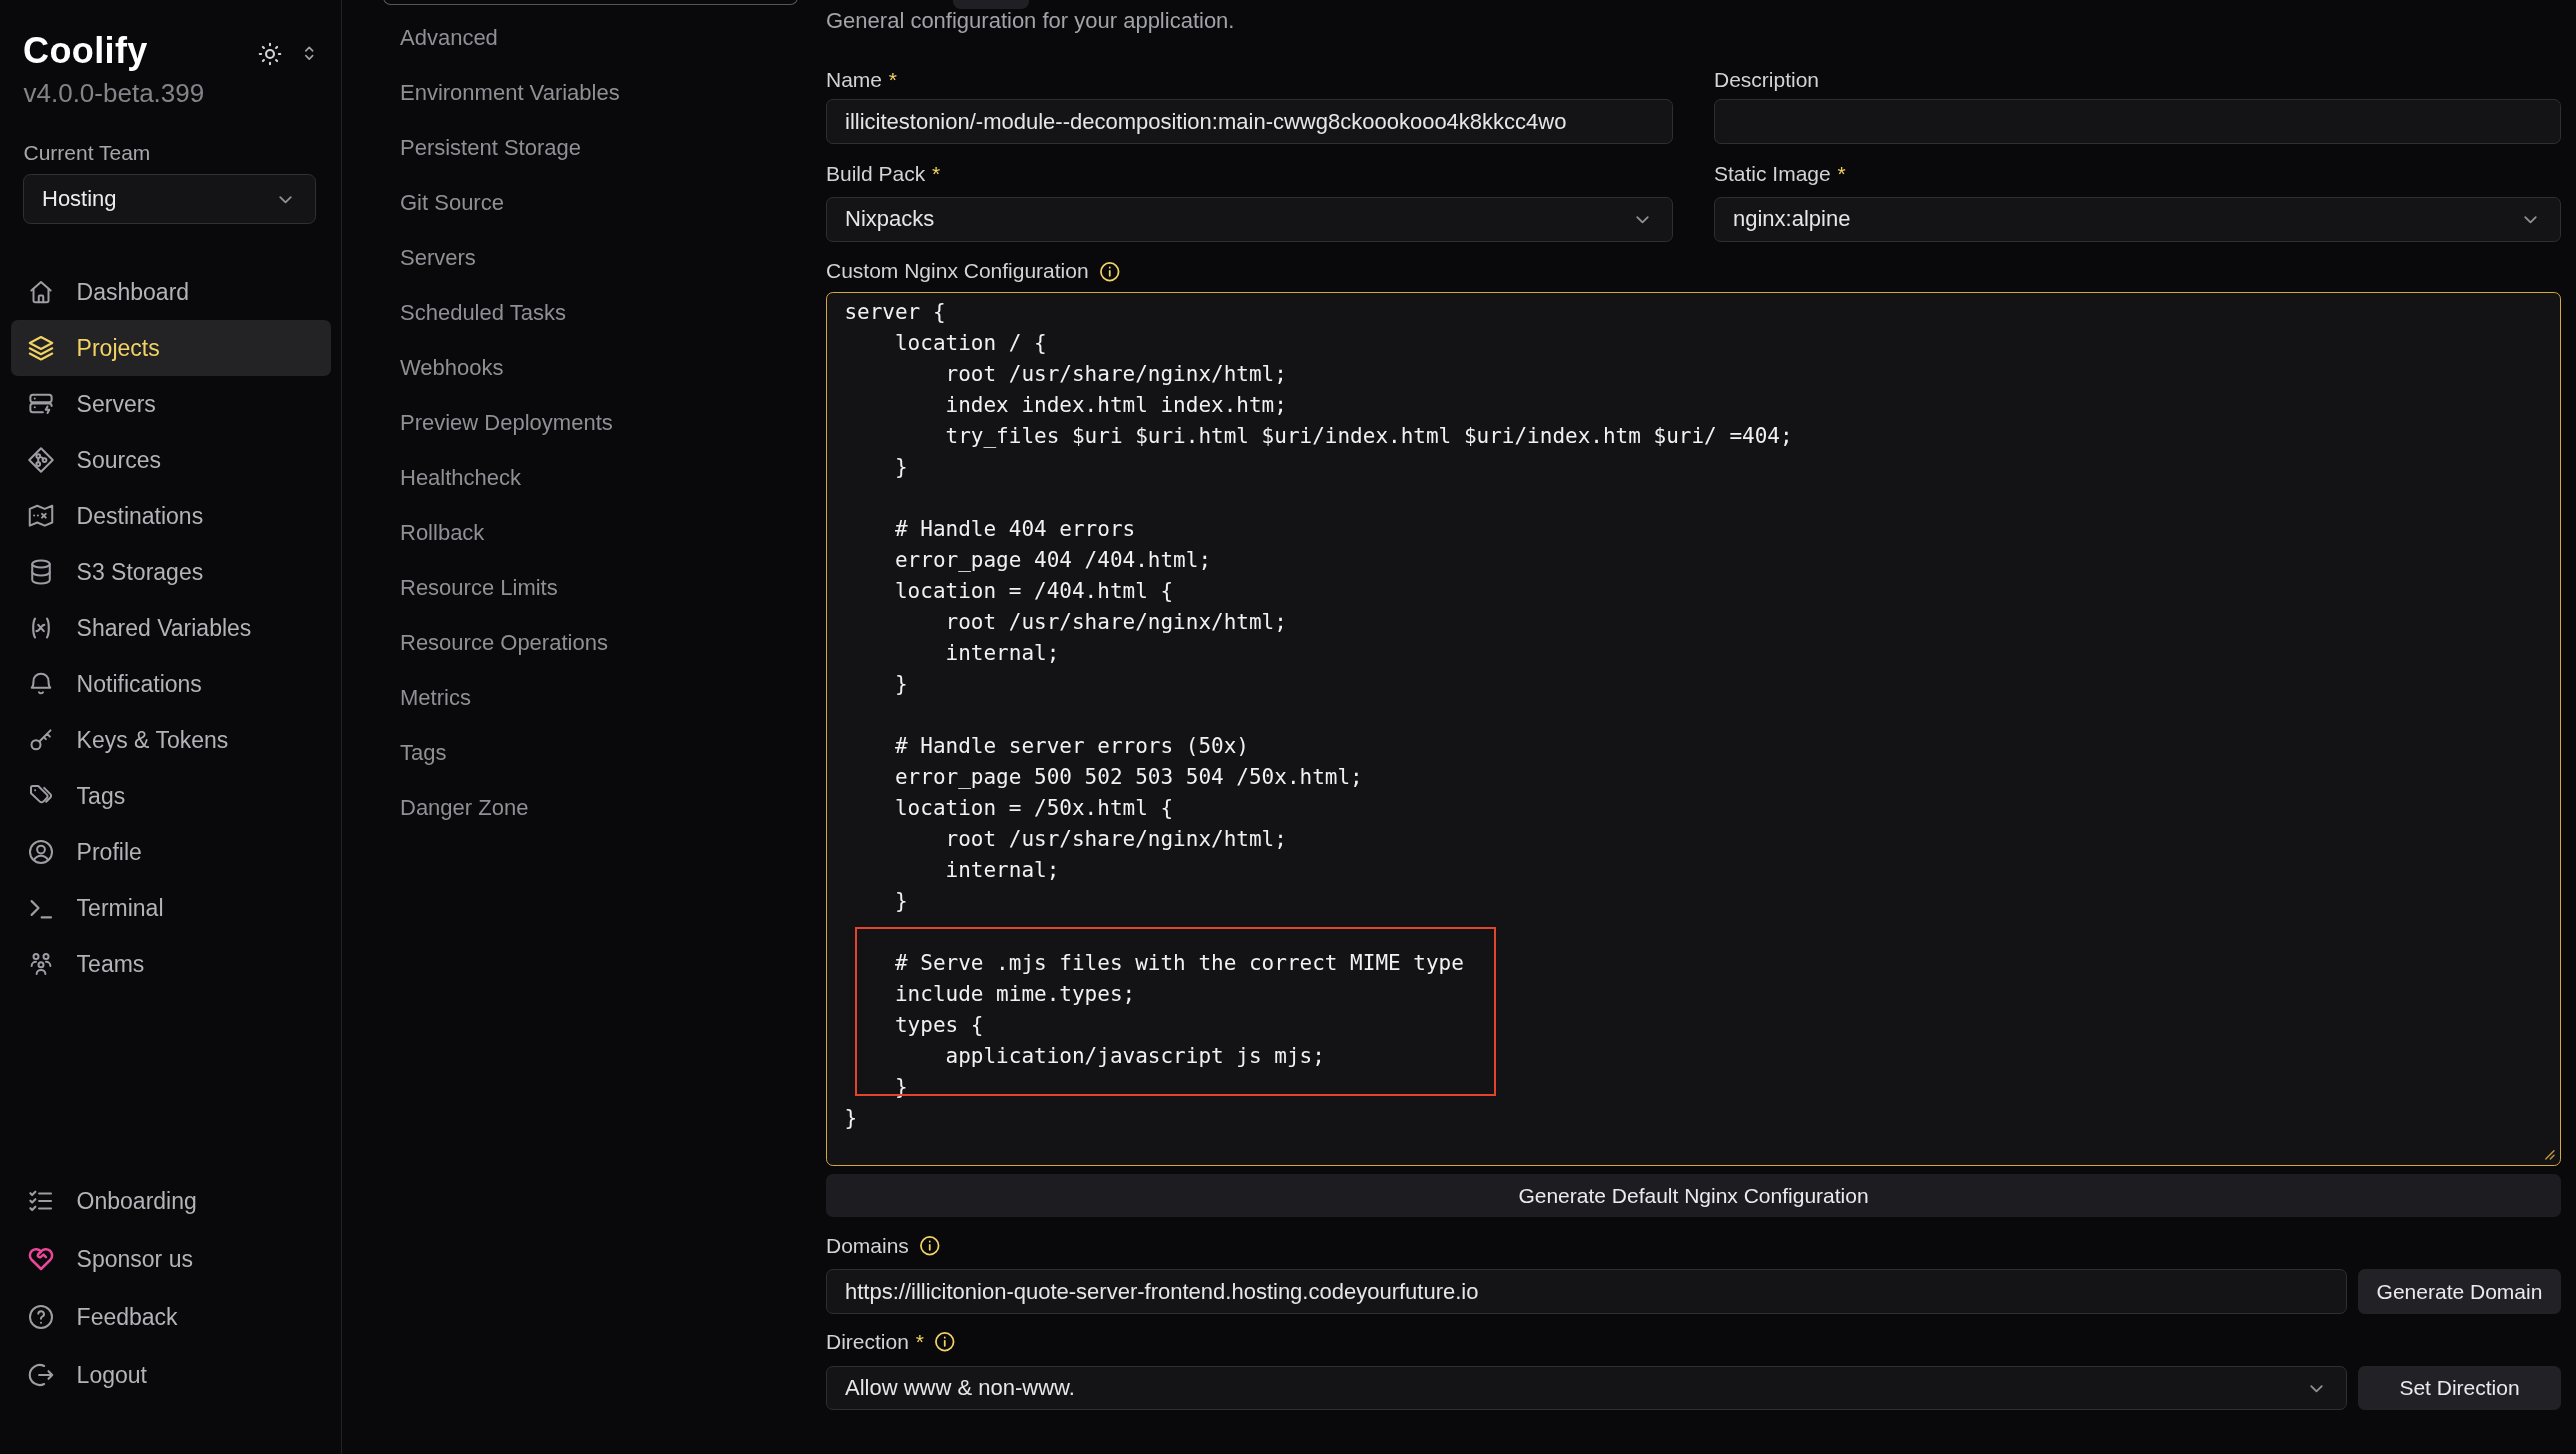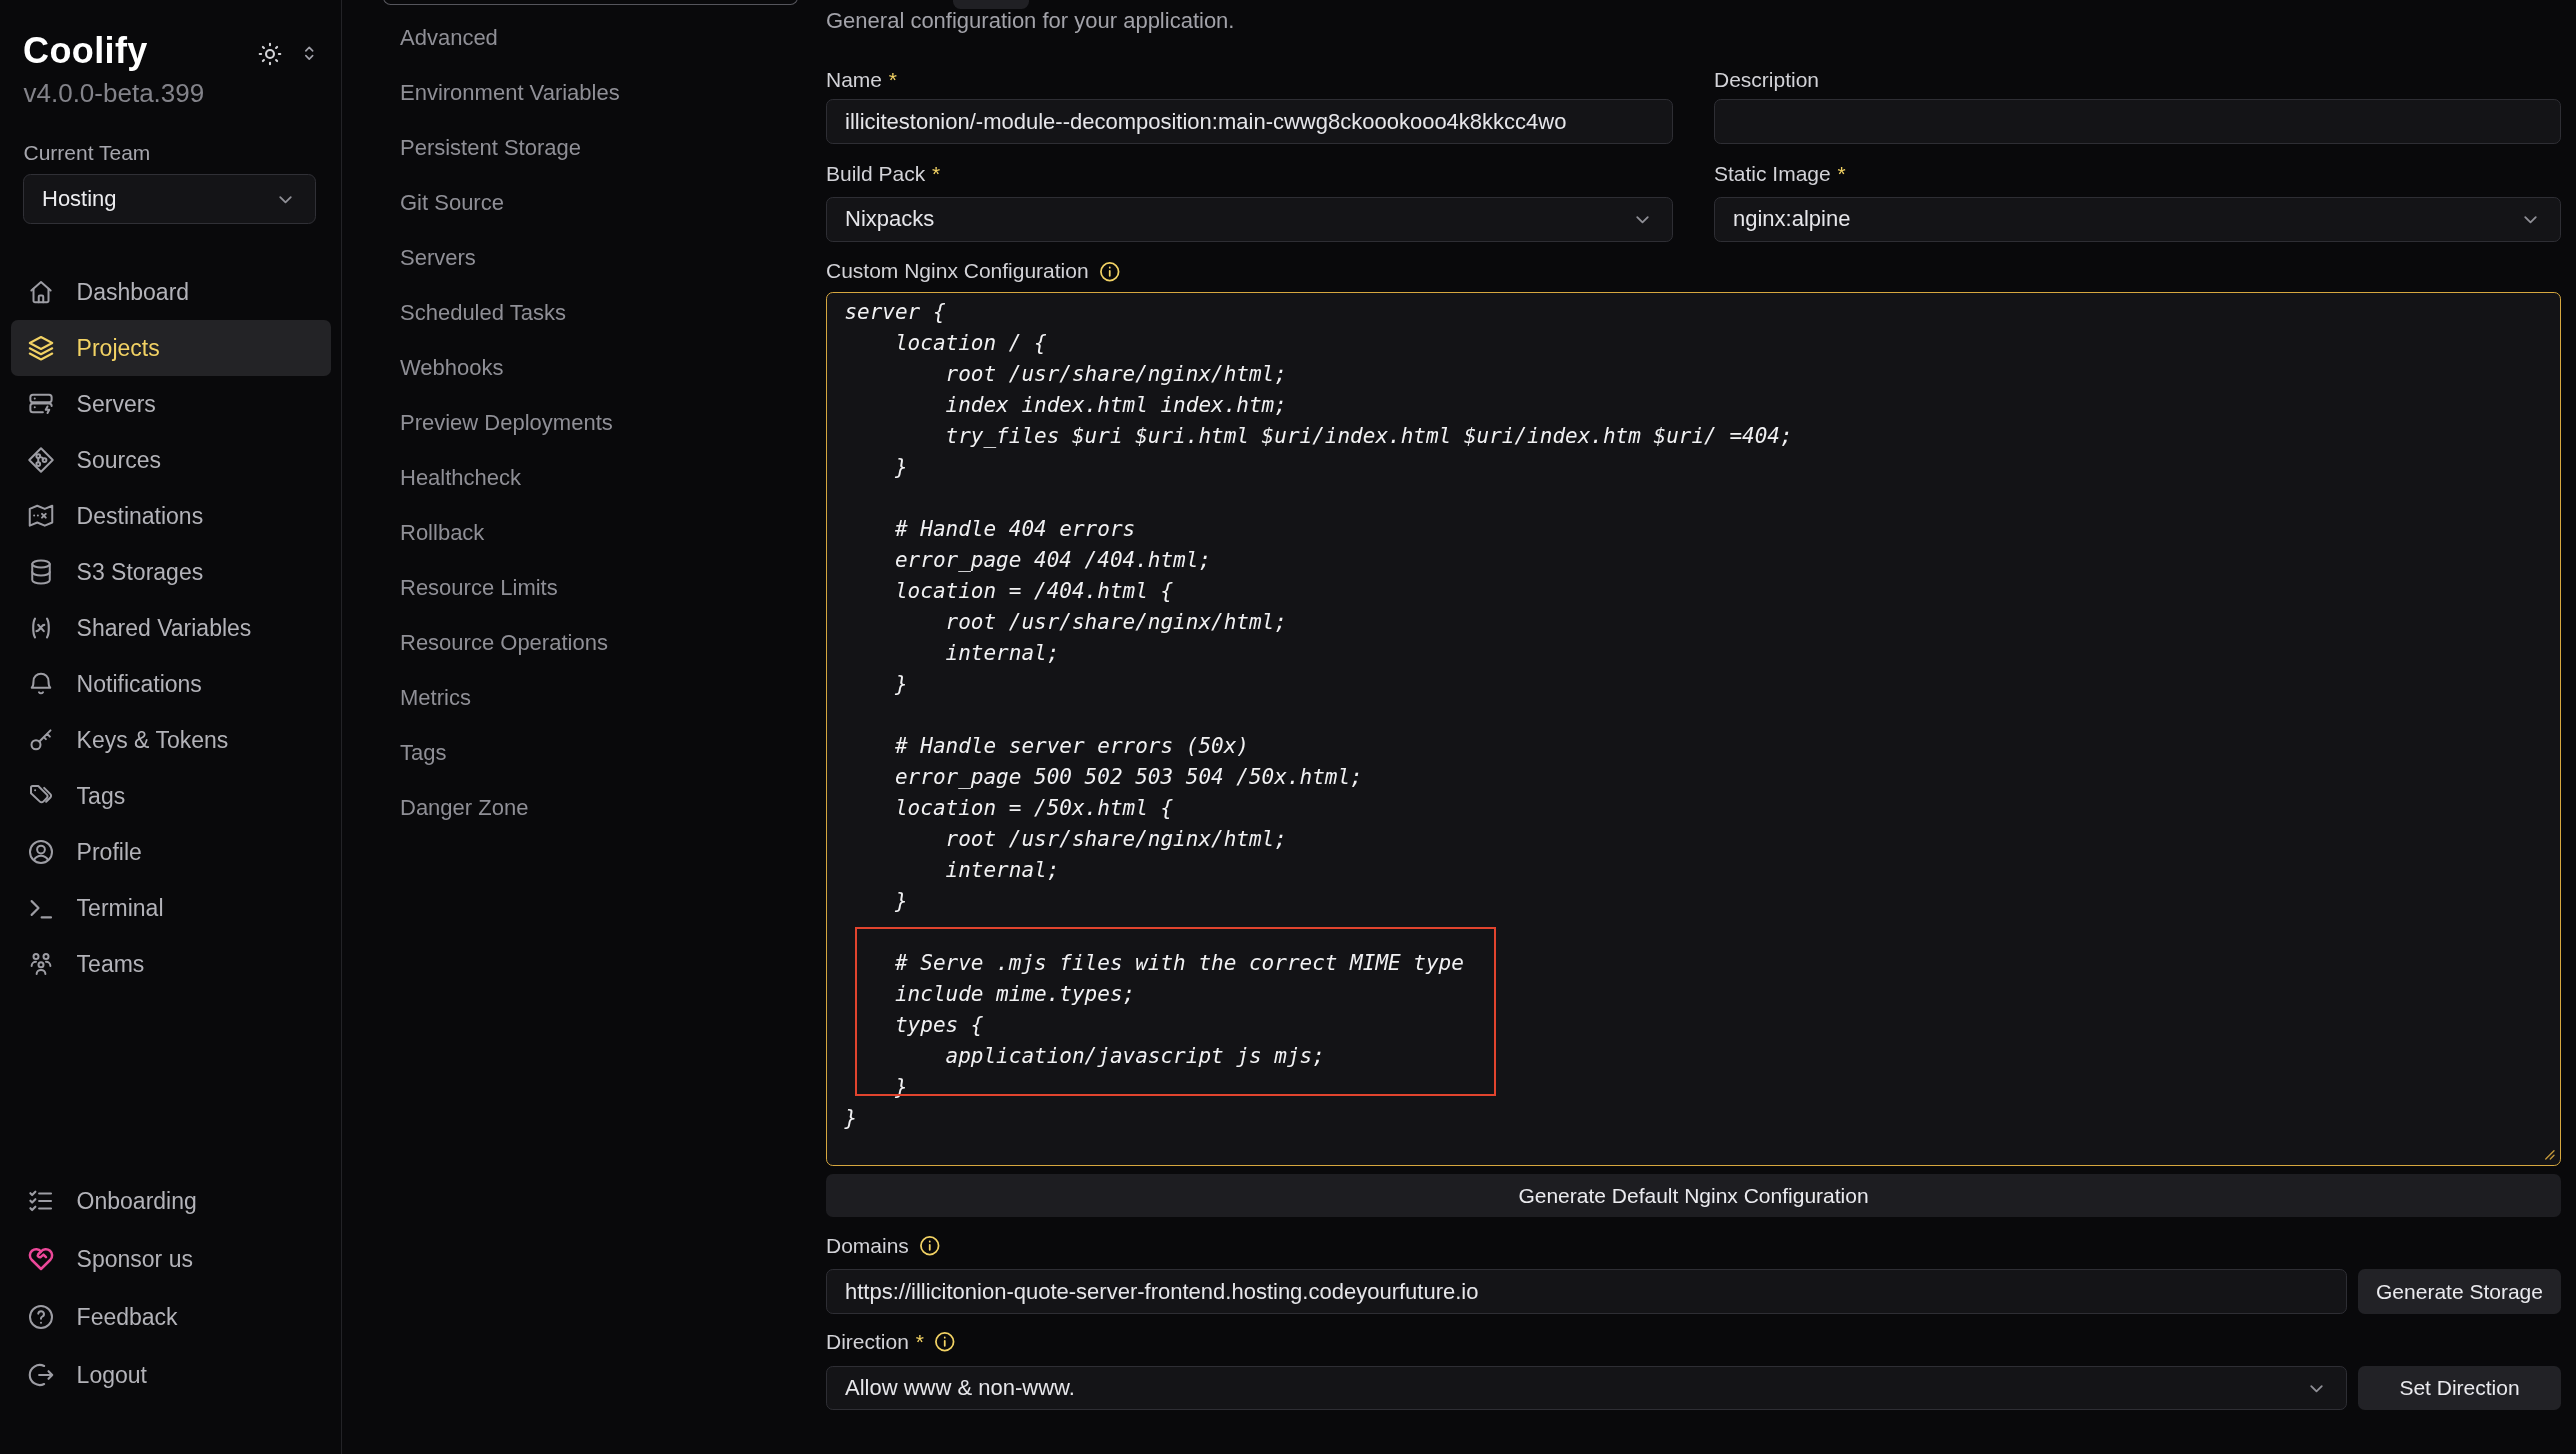--- a/index.html
+++ b/index.html
@@ -52,21 +52,21 @@
   .req { color:#f2d264; margin-left:6.8px; }
   .info-ic { margin-left:9px; color:#f2d264; cursor:pointer; }
 
   .tinput { width:100%; height:45px; background:#141417; border:0.8px solid #2e2e34; border-radius:6.8px; padding:0 18px; font-size:22px; color:#e6e6ea; font-family:"Liberation Sans","DejaVu Sans",sans-serif; outline:none; }
   .tselect { width:100%; height:45px; background:#141417; border:0.8px solid #2e2e34; border-radius:6.8px; display:flex; align-items:center; padding:0 18px; cursor:pointer; }
   .tselect .val { font-size:22px; color:#e6e6ea; }
   .tselect svg { margin-left:auto; color:#8f8f96; }
 
   .nginx-lbl { margin-top:16.7px; }
   .code-wrap { position:relative; margin-top:7.6px; width:100%; height:874px; background:#131316; border:1.5px solid #d6a73f; border-radius:6.8px; }
-  .code { position:absolute; left:0; top:0; right:0; bottom:0; padding:4.5px 15px 0 17.4px; font-family:"DejaVu Sans Mono","Liberation Mono",monospace; font-size:21px; line-height:31px; color:#f1f1f3; white-space:pre; overflow:hidden;font-style:italic; }
+  .code { position:absolute; left:0; top:0; right:0; bottom:0; padding:4.5px 15px 0 17.4px; font-family:"DejaVu Sans Mono","Liberation Mono",monospace; font-size:21px; line-height:31px; color:#f1f1f3; white-space:pre; overflow:hidden; }
   .hl-box { position:absolute; left:28px; top:634px; width:641px; height:169px; border:2.3px solid #e2442e; }
   .resize-handle { position:absolute; right:3px; bottom:3px; color:#d6a73f; opacity:.9; }
 
   .gen-btn { margin-top:8.3px; width:100%; height:43px; background:#1d1d21; border:none; border-radius:6.8px; color:#eaeaee; font-size:21px; font-family:inherit; cursor:pointer; }
 
   .dom-lbl { margin-top:15px; height:27px; }
   .row-btn { margin-top:10px; display:flex; gap:11.4px; }
   .row-btn .tinput, .row-btn .tselect { flex:1; }
   .side-btn { flex:0 0 203px; height:45px; background:#222226; border:none; border-radius:6.8px; color:#eaeaee; font-size:21px; font-family:inherit; cursor:pointer; }
   .dir-lbl { margin-top:14.4px; height:27px; }
@@ -396,21 +396,21 @@
     <span>Domains</span>
     <span class="info-ic">
         <svg width="23.5" height="23.5" viewBox="0 0 24 24" fill="none" stroke="currentColor" stroke-width="1.8" stroke-linecap="round">
           <circle cx="12" cy="12" r="9"></circle>
           <path d="M12 11v5.2M12 7.6v.2"></path>
         </svg>
       </span>
   </div>
   <div class="row-btn">
     <input class="tinput" readonly="" value="https://illicitonion-quote-server-frontend.hosting.codeyourfuture.io" style="">
-    <button class="side-btn">Generate Storage</button>
+    <button class="side-btn">Generate Domain</button>
   </div>
 
   <div class="lbl dir-lbl">
     <span>Direction</span>
       <span class="req">*</span>
     <span class="info-ic">
         <svg width="23.5" height="23.5" viewBox="0 0 24 24" fill="none" stroke="currentColor" stroke-width="1.8" stroke-linecap="round">
           <circle cx="12" cy="12" r="9"></circle>
           <path d="M12 11v5.2M12 7.6v.2"></path>
         </svg>

